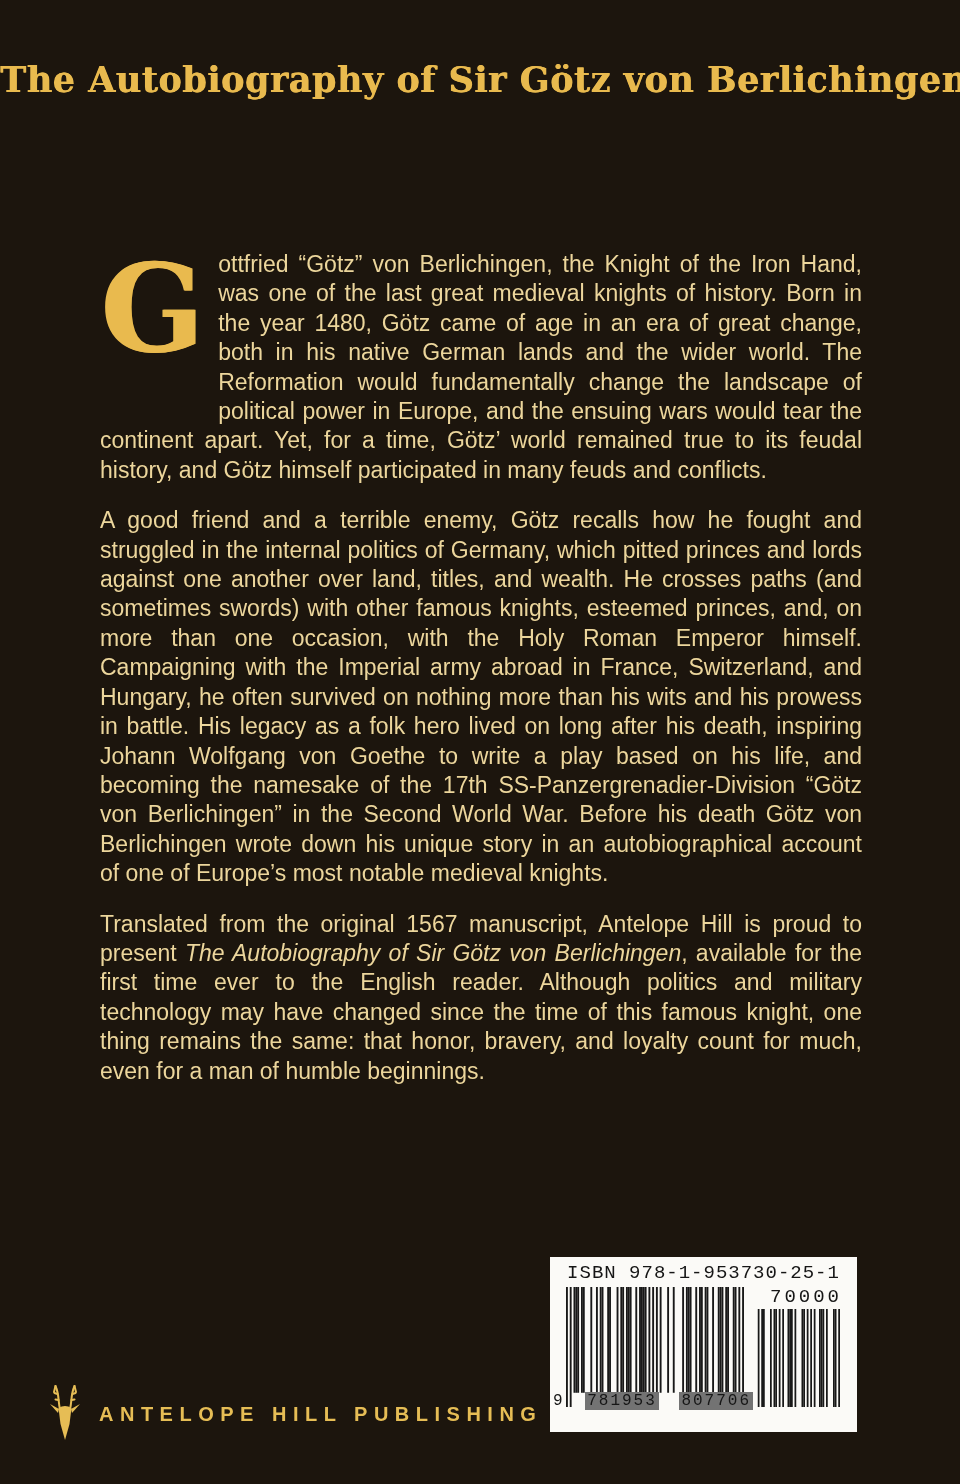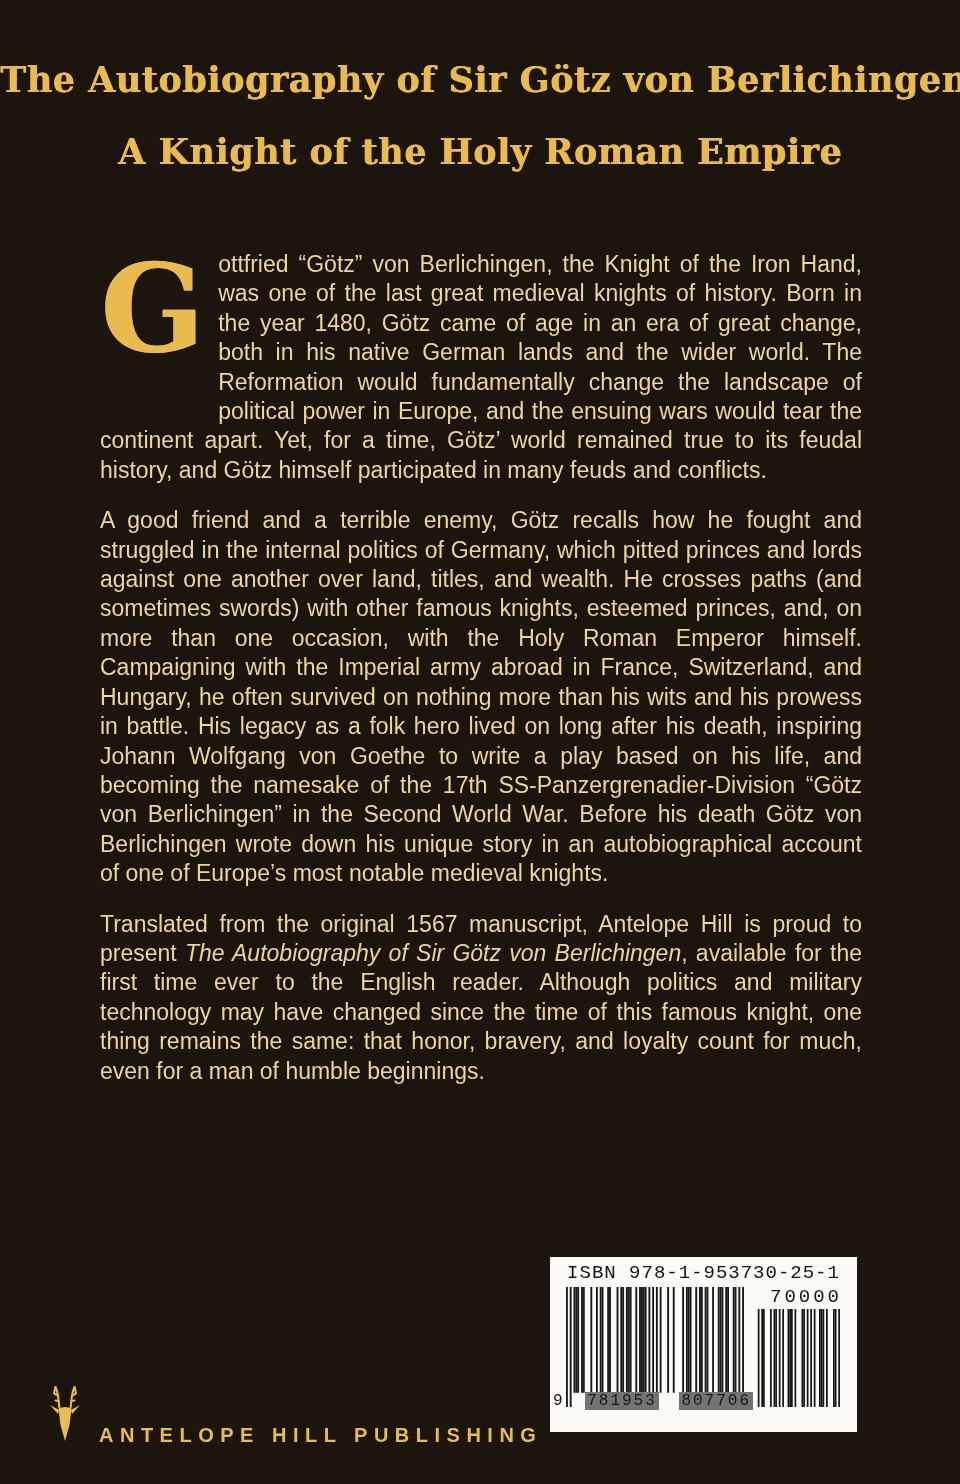--- a/index.html
+++ b/index.html
@@ -82,40 +82,39 @@
     font-size:19px;
     letter-spacing:3px;
     text-align:right;
     line-height:20px;
   }
   .bc-addon svg{display:block;width:84px;height:98px;margin-top:2px;fill:#181818;}
 
   
   .publisher{
     position:absolute;left:45px;top:1381px;height:66px;
-    display:flex;align-items:flex-end;
+    display:flex;align-items:center;
   }
   .publisher .logo-icon{width:40px;height:64px;}
   .publisher .pub-name{
     margin-left:14px;
     color:#e6bd55;
     font-size:20px;
     font-weight:bold;
     letter-spacing:6.5px;
     white-space:nowrap;
   }
 </style>
 </head>
 <body>
 
 <div class="cover">
 
   <div class="title-block">
     <div class="title-line">The Autobiography of Sir Götz von Berlichingen:</div>
-    <div class="title-line">A Knight of the Holy Roman Empire</div>
   </div>
 
   <div class="body-text">
     <p><span class="dropcap">G</span><span>ottfried “Götz” von Berlichingen, the Knight of the Iron Hand, was one of the last great medieval knights of history. Born in the year 1480, Götz came of age in an era of great change, both in his native German lands and the wider world. The Reformation would fundamentally change the landscape of political power in Europe, and the ensuing wars would tear the continent apart. Yet, for a time, Götz’ world remained true to its feudal history, and Götz himself participated in many feuds and conflicts.</span></p>
     <p>A good friend and a terrible enemy, Götz recalls how he fought and struggled in the internal politics of Germany, which pitted princes and lords against one another over land, titles, and wealth. He crosses paths (and sometimes swords) with other famous knights, esteemed princes, and, on more than one occasion, with the Holy Roman Emperor himself. Campaigning with the Imperial army abroad in France, Switzerland, and Hungary, he often survived on nothing more than his wits and his prowess in battle. His legacy as a folk hero lived on long after his death, inspiring Johann Wolfgang von Goethe to write a play based on his life, and becoming the namesake of the 17th SS-Panzergrenadier-Division “Götz von Berlichingen” in the Second World War. Before his death Götz von Berlichingen wrote down his unique story in an autobiographical account of one of Europe’s most notable medieval knights.</p>
     <p><span>Translated from the original 1567 manuscript, Antelope Hill is proud to present </span><span class="italic">The Autobiography of Sir Götz von Berlichingen</span><span>, available for the first time ever to the English reader. Although politics and military technology may have changed since the time of this famous knight, one thing remains the same: that honor, bravery, and loyalty count for much, even for a man of humble beginnings.</span></p>
   </div>
 
   <div class="barcode-box">
     <div class="isbn-line">ISBN 978-1-953730-25-1</div>

